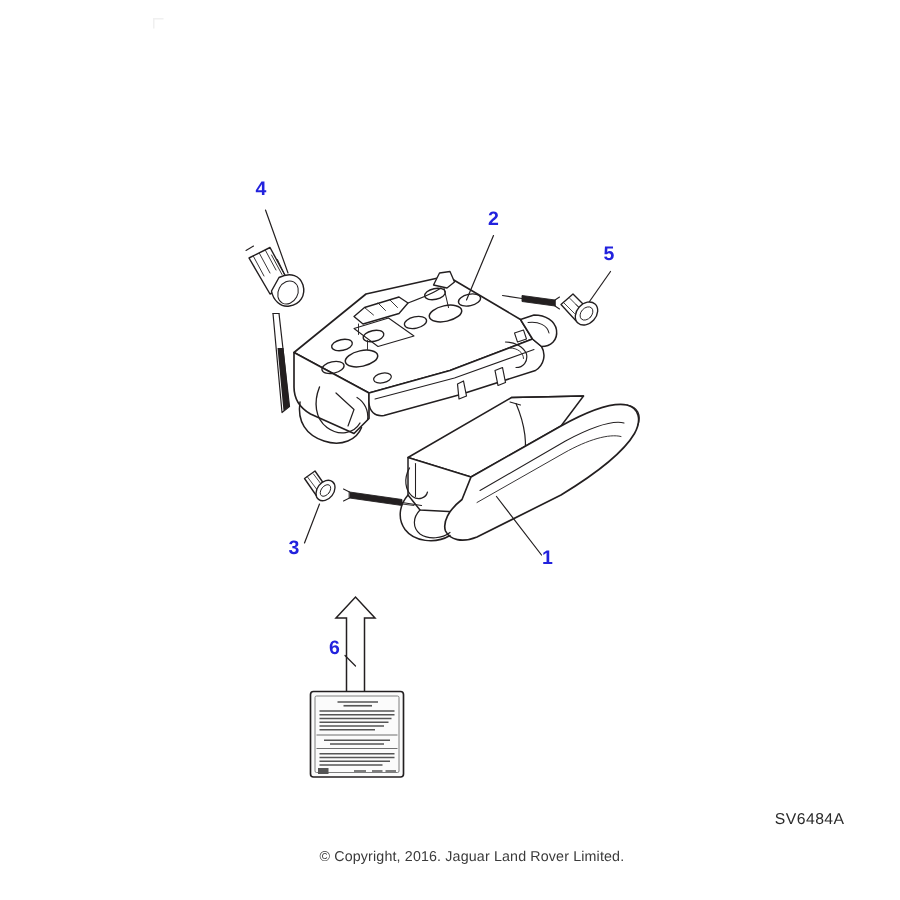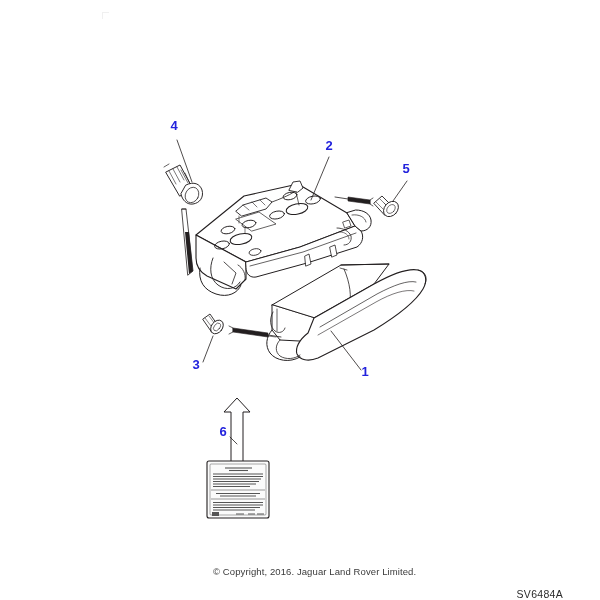--- a/index.html
+++ b/index.html
@@ -33,21 +33,20 @@
     fill: #2222dd;
   }
   .footer-code {
     position: absolute;
     right: 37px;
     top: 540px;
     font-size: 10.5px;
     color: #2b2b2b;
     letter-spacing: 0.3px;
     font-family: "Liberation Sans", sans-serif;
-    margin-top: 48px;
   }
   .footer-copy {
     position: absolute;
     left: 213px;
     top: 566px;
     font-size: 9.5px;
     color: #3a3a3a;
     letter-spacing: 0.1px;
     font-family: "Liberation Sans", sans-serif;
   }

